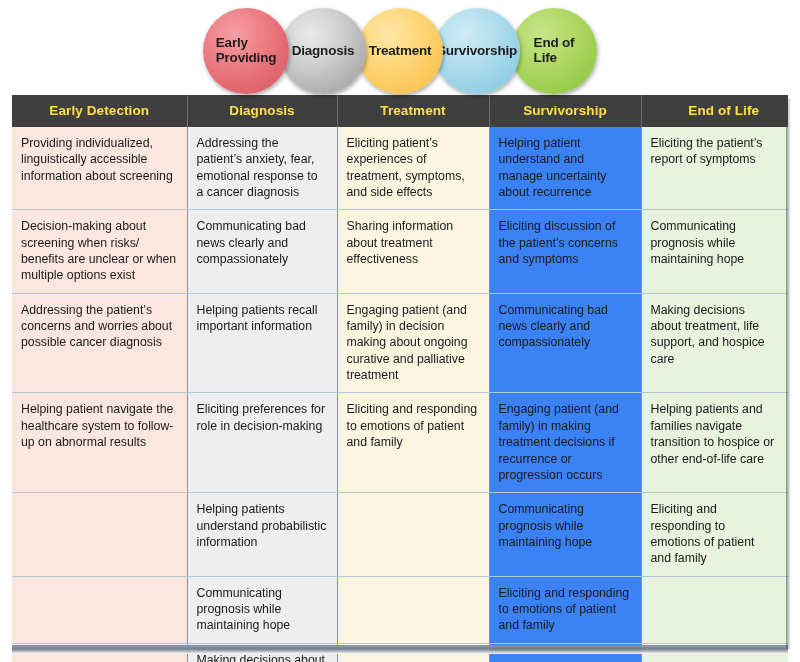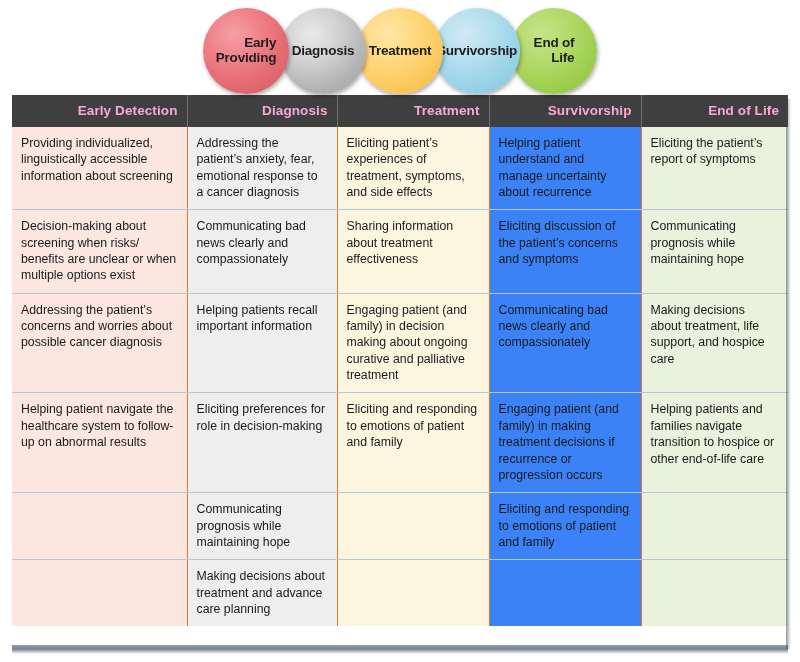--- a/index.html
+++ b/index.html
@@ -29,21 +29,21 @@
     padding-top: 8px;
     z-index: 5;
   }
   .circle {
     width: 86px;
     height: 86px;
     border-radius: 50%;
     display: flex;
     align-items: center;
     justify-content: center;
-    text-align: right;
+    text-align: left;
     font-weight: bold;
     font-size: 13.5px;
     line-height: 1.08;
     color: #1d1d1d;
     margin-left: -9px;
     position: relative;
     box-shadow: 1px 2px 4px rgba(0,0,0,0.35);
     letter-spacing: -0.2px;
   }
   .circle:first-child { margin-left: 0; }
@@ -77,24 +77,24 @@
     width: 776px;
     height: 553px;
   }
   table.matrix {
     border-collapse: collapse;
     width: 776px;
     table-layout: fixed;
   }
   table.matrix thead th {
     background: #3f3f3f;
-    color: #f9a8d4;
+    color: #fde047;
     font-size: 13.5px;
     font-weight: bold;
-    text-align: right;
+    text-align: center;
     padding: 8px 9px 9px 9px;
     height: 31px;
     border-right: 1px solid #6d6d6d;
     vertical-align: middle;
     letter-spacing: 0.1px;
   }
   table.matrix thead th:last-child { border-right: none; padding-left: 27px; }
 
   table.matrix td {
     vertical-align: top;
@@ -210,20 +210,27 @@
           </tr>
           <tr style="height: 90px;">
             <td class="col-early">Helping patient navigate the healthcare system to follow-up on abnormal results</td>
             <td class="col-diagnosis">Eliciting preferences for role in decision-making</td>
             <td class="col-treatment">Eliciting and responding to emotions of patient and family</td>
             <td class="col-survivorship">Engaging patient (and family) in making treatment decisions if recurrence or progression occurs</td>
             <td class="col-endoflife">Helping patients and families navigate transition to hospice or other end-of-life care</td>
           </tr>
           <tr style="height: 63px;">
             <td class="col-early"></td>
+            <td class="col-diagnosis">Helping patients understand probabilistic information</td>
+            <td class="col-treatment"></td>
+            <td class="col-survivorship">Communicating prognosis while maintaining hope</td>
+            <td class="col-endoflife">Eliciting and responding to emotions of patient and family</td>
+          </tr>
+          <tr style="height: 63px;">
+            <td class="col-early"></td>
             <td class="col-diagnosis">Communicating prognosis while maintaining hope</td>
             <td class="col-treatment"></td>
             <td class="col-survivorship">Eliciting and responding to emotions of patient and family</td>
             <td class="col-endoflife"></td>
           </tr>
           <tr style="height: 65px;">
             <td class="col-early"></td>
             <td class="col-diagnosis">Making decisions about treatment and advance care planning</td>
             <td class="col-treatment"></td>
             <td class="col-survivorship"></td>

